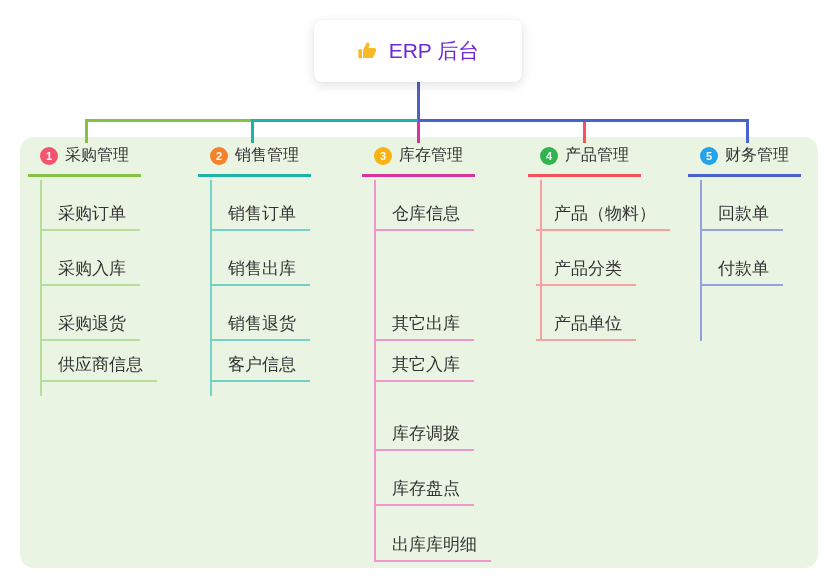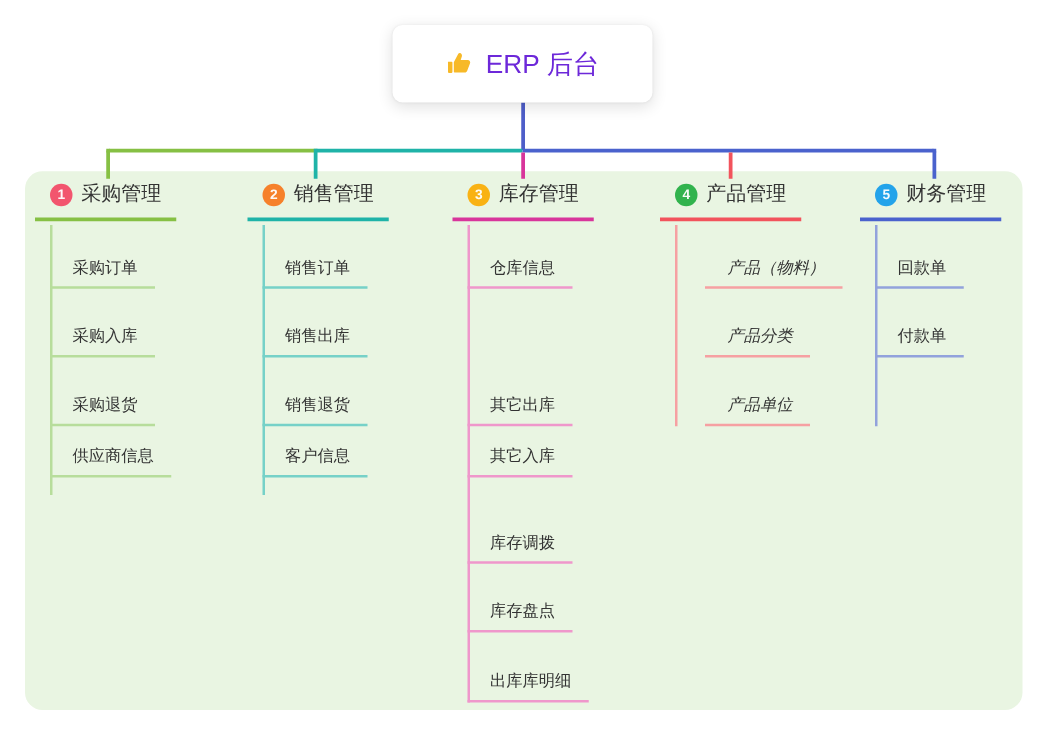--- a/index.html
+++ b/index.html
@@ -44,22 +44,22 @@
          font-size:11px;font-weight:bold;color:rgba(255,255,255,.95);flex:0 0 auto;}
   
   .trunk{position:absolute;width:2px;top:180px;background:var(--cl);z-index:1;}
   .trunk.b1{left:40px;height:216px;}
   .trunk.b2{left:210px;height:216px;}
   .trunk.b3{left:374px;height:382px;}
   .trunk.b4{left:540px;height:161px;}
   .trunk.b5{left:700px;height:161px;}
   
   .child{position:absolute;padding:0 14px 6px 18px;border-bottom:2px solid var(--cl);
-         font-size:13px;line-height:18px;color:#333;white-space:nowrap;z-index:2;}
-  .cx1{left:40px;} .cx2{left:210px;} .cx3{left:374px;} .cx4{left:564px;font-style:italic;} .cx5{left:700px;}
+         font-size:17px;line-height:18px;color:#333;white-space:nowrap;z-index:2;}
+  .cx1{left:40px;} .cx2{left:210px;} .cx3{left:374px;} .cx4{left:536px;} .cx5{left:700px;}
   .r1{top:205px;} .r2{top:260px;} .r3{top:315px;} .r4{top:356px;}
   .r5{top:425px;} .r6{top:480px;} .r7{top:536px;}
 </style>
 </head>
 <body>
 
 <div id="stage">
 
   <div class="panel"></div>
 

